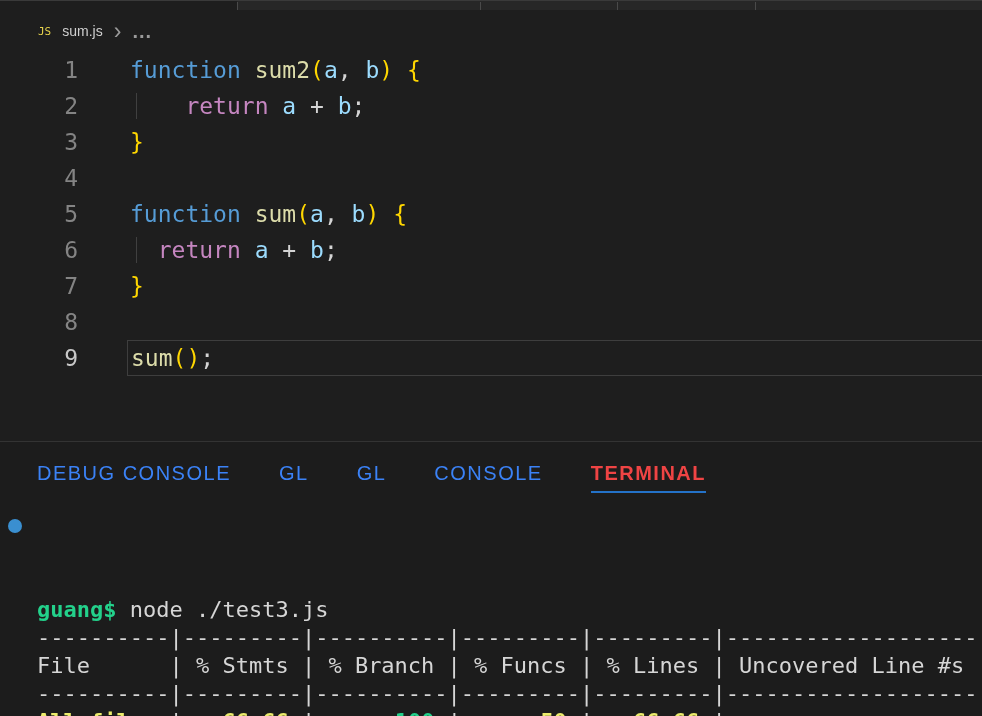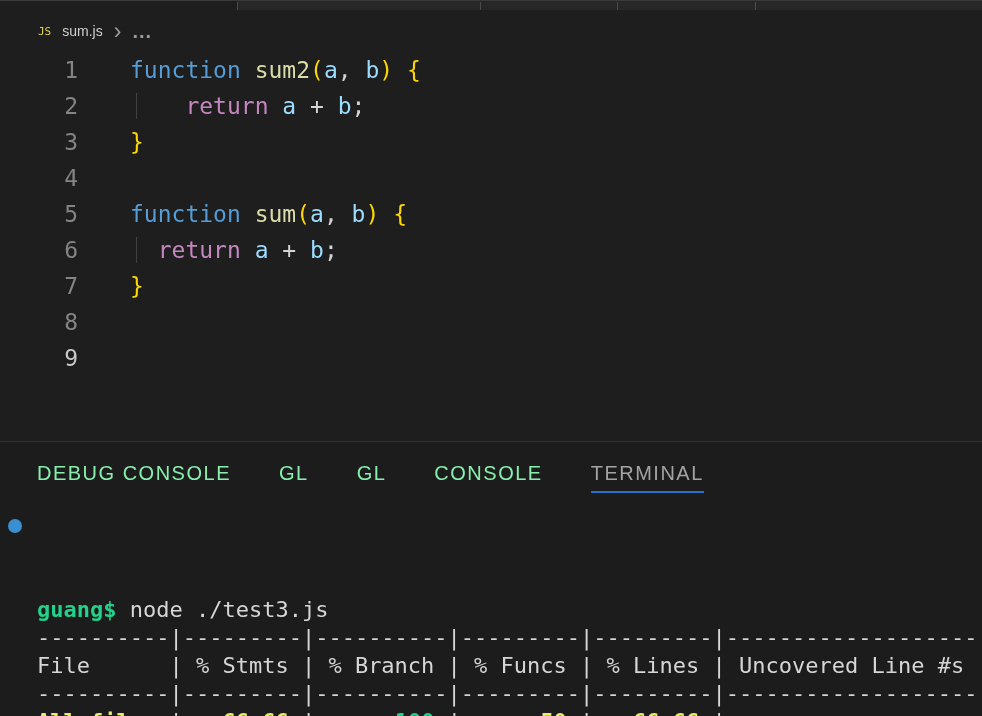--- a/index.html
+++ b/index.html
@@ -35,23 +35,23 @@
   .code-line.active .codewrap { border:1px solid #3e3e3e; border-right:none;
     line-height:34px; }
   .code-line.active .gutter { color:var(--lineNumActive,#c8c8c8); }
   .indent-guide { position:absolute; left:9px; top:5px; bottom:5px; width:1px;
     background:#404040; }
   
   .panel { position:absolute; top:441px; left:0; right:0; bottom:0;
     background:var(--panelBg,#1c1c1c); border-top:1px solid #333; }
   .panel-tabs { display:flex; align-items:center; height:63px;
     padding-left:37px; gap:48px; }
-  .panel-tab { font-size:20px; letter-spacing:1.5px; color:#86efac;
+  .panel-tab { font-size:20px; letter-spacing:1.5px; color:#3b82f6;
     padding:8px 0 6px 0; border-bottom:2px solid transparent; cursor:default; }
-  .panel-tab.active { color:#a3a3a3; border-bottom-color:var(--accent,#2472c8); }
+  .panel-tab.active { color:#ef4444; border-bottom-color:var(--accent,#2472c8);font-weight:bold; }
   
   .terminal { position:absolute; top:64px; left:0; right:0; bottom:0;
     padding:6px 10px 0 37px; overflow:hidden;
     font-family:"DejaVu Sans Mono",monospace; font-size:22px; line-height:28px;
     white-space:pre; color:var(--fg,#d6d6d6); }
   .term-line { height:28px; }
   .cmd-dot { position:absolute; left:8px; top:13px; width:14px; height:14px;
     border-radius:50%; background:var(--promptDot,#3a8fd0); }
   
   .watermark { position:absolute; right:5px; top:684px; font-size:17px;
@@ -105,20 +105,21 @@
       <div class="code-line">
         <div class="gutter">7</div>
         <div class="codewrap"><span style="color: var(--br);">}</span></div>
       </div>
       <div class="code-line">
         <div class="gutter">8</div>
         <div class="codewrap"></div>
       </div>
       <div class="code-line active">
         <div class="gutter">9</div>
+        <div class="codewrap"><span style="color: var(--fn);">sum</span><span style="color: var(--br);">(</span><span style="color: var(--br);">)</span><span style="color: var(--pl);">;</span></div>
       </div>
     </div>
 
   <div class="panel">
     <div class="panel-tabs">
         <div class="panel-tab">DEBUG CONSOLE</div>
         <div class="panel-tab">GL</div>
         <div class="panel-tab">GL</div>
         <div class="panel-tab">CONSOLE</div>
         <div class="panel-tab active">TERMINAL</div>

